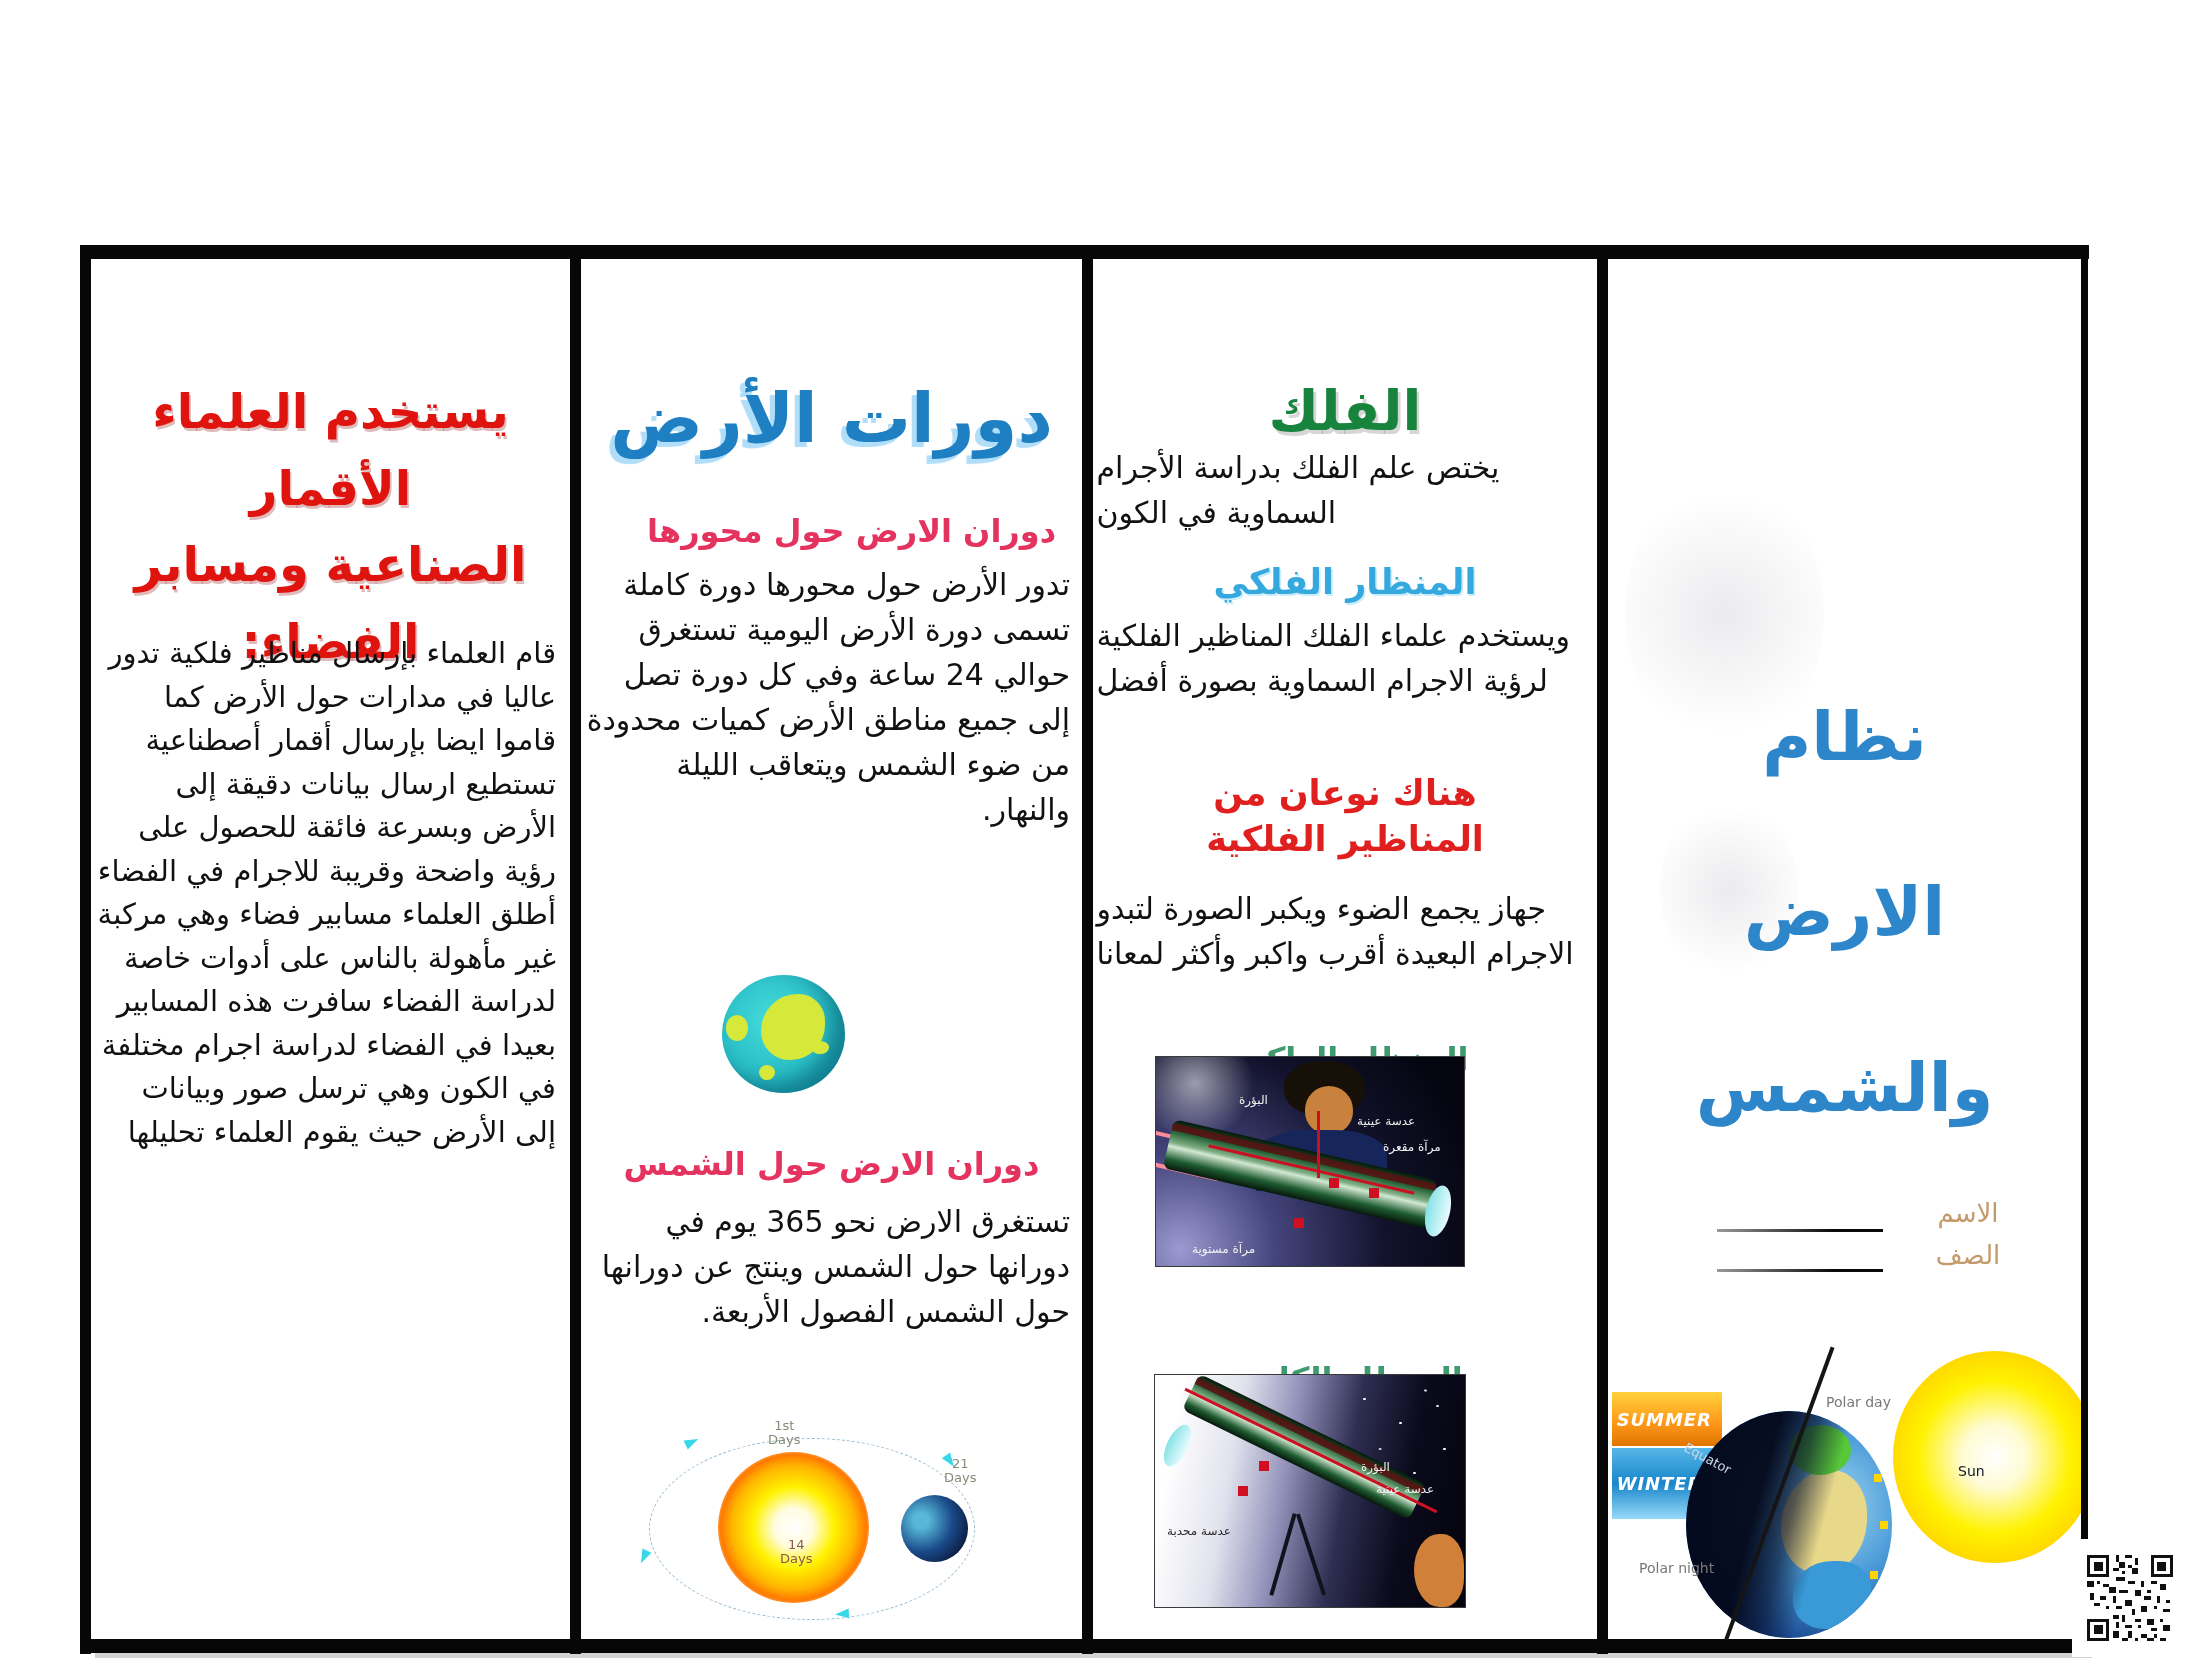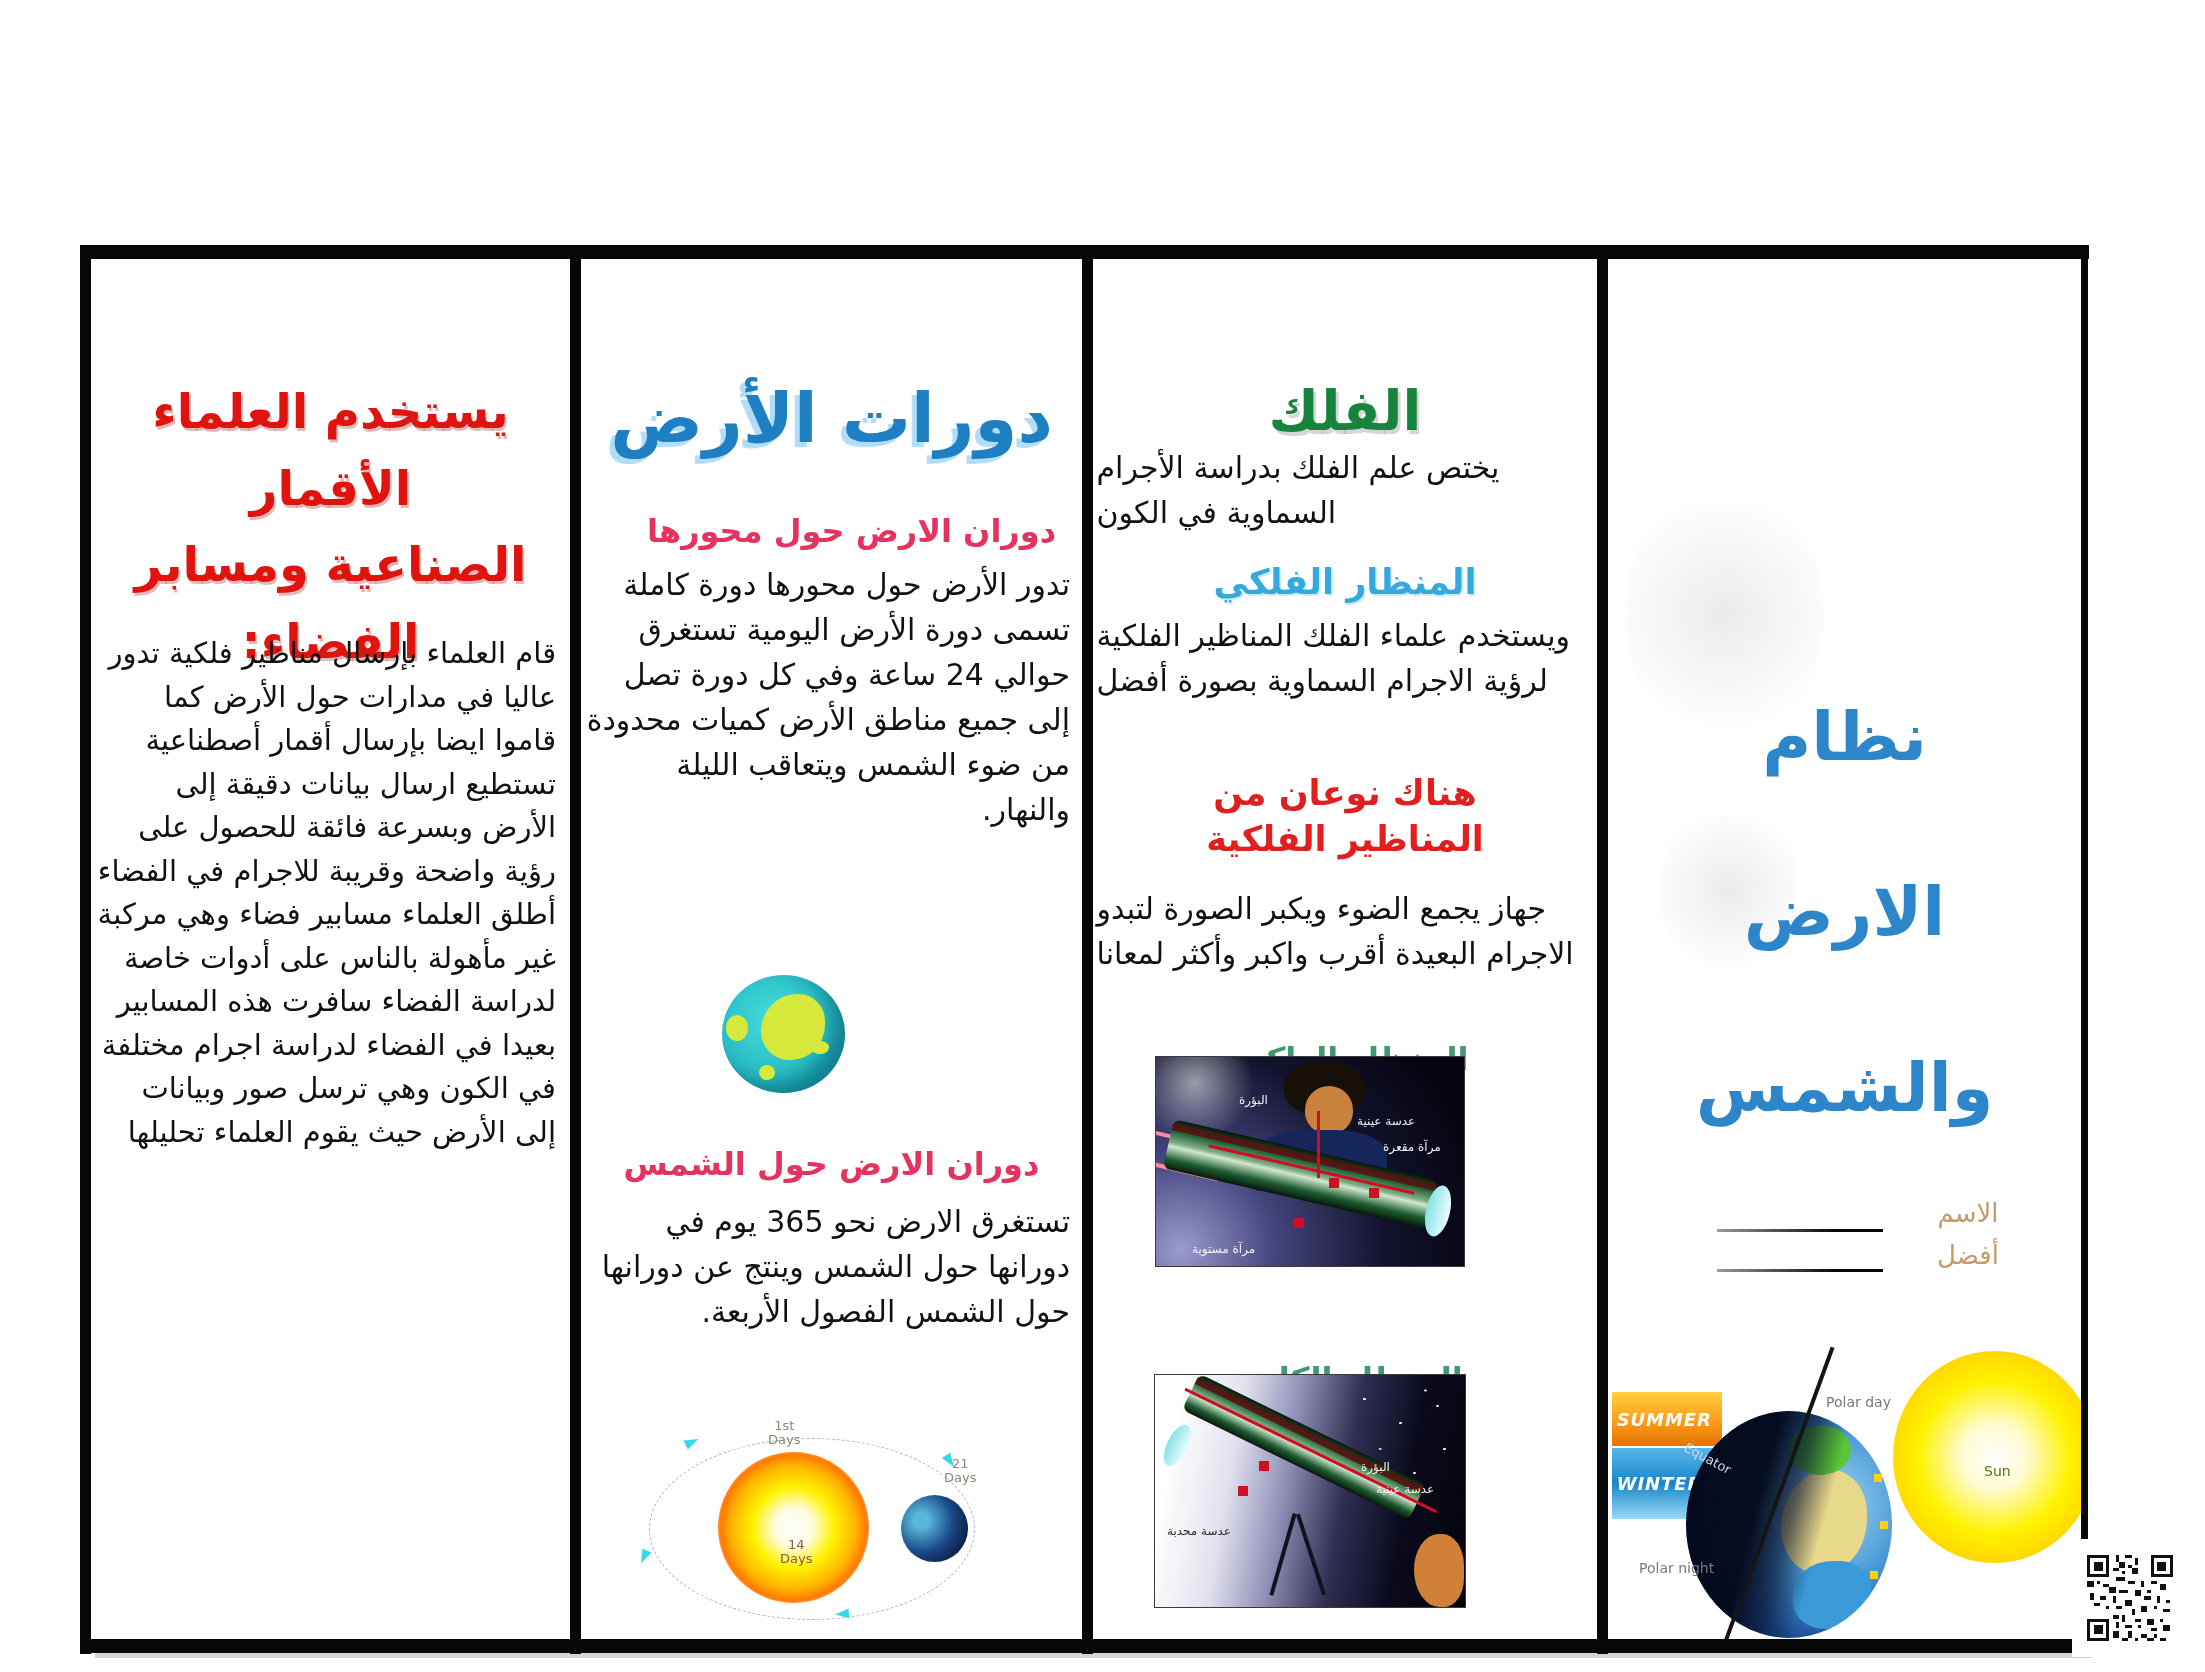--- a/index.html
+++ b/index.html
@@ -194,41 +194,41 @@
   <section class="panel" style="left:1608px;width:473px;">
     <div class="wm" style="left:17.3px;top:216px;width:199px;height:277px;"></div>
     <div class="wm" style="left:52px;top:536px;width:138px;height:190px;"></div>
 
     <h1 class="cover-title rtl">نظام
 الارض
 والشمس</h1>
 
     <div class="id-label" style="top:939px;">الاسم</div>
     <div class="id-line" style="top:970px;"></div>
-    <div class="id-label" style="top:981px;">أفضل</div>
+    <div class="id-label" style="top:981px;">الصف</div>
     <div class="id-line" style="top:1010px;"></div>
 
     <div class="seasons">
       <div class="band" style="top:48px;width:105px;height:54px;background:linear-gradient(180deg,#ffd23c,#ff9a1a 55%,#e07500);">SUMMER</div>
       <div class="band" style="top:104px;width:114px;height:71px;background:linear-gradient(180deg,#56b6e8,#1a86ca 50%,#96daf8);">WINTER</div>
 
       <div class="s-earth">
         <div class="cont" style="left:46%;top:26%;width:42%;height:46%;background:#e8d88a;"></div>
         <div class="cont" style="left:50%;top:6%;width:30%;height:22%;background:#58c838;border-radius:50%;"></div>
         <div class="cont" style="left:52%;top:66%;width:38%;height:30%;background:#3a9ad8;border-radius:50% 40% 50% 40%;"></div>
         <div class="s-shade"></div>
       </div>
       <div class="axis"></div>
 
       <div class="s-lab" style="left:218px;top:50px;">Polar day</div>
       <div class="s-lab" style="left:31px;top:216px;">Polar night</div>
       <div class="s-lab" style="left:74px;top:107px;color:#cdd8e8;font-size:13px;transform:rotate(28deg);">Equator</div>
 
       <div class="s-sun"></div>
-      <div class="s-lab" style="left:376px;top:119px;color:#4d7c0f;">Sun</div>
+      <div class="s-lab" style="left:350px;top:119px;color:#0f172a;">Sun</div>
       <div class="sundot" style="left:266px;top:130px;"></div>
       <div class="sundot" style="left:272px;top:177px;"></div>
       <div class="sundot" style="left:262px;top:227px;"></div>
     </div>
   </section>
 
   <div class="qr-box">
     <svg width="92" height="92" viewBox="0 0 29 29" style="position:absolute;left:12px;top:13px;shape-rendering:crispEdges;">
       <rect x="0" y="0" width="29" height="29" fill="#ffffff"></rect>
       <g fill="#101010">

